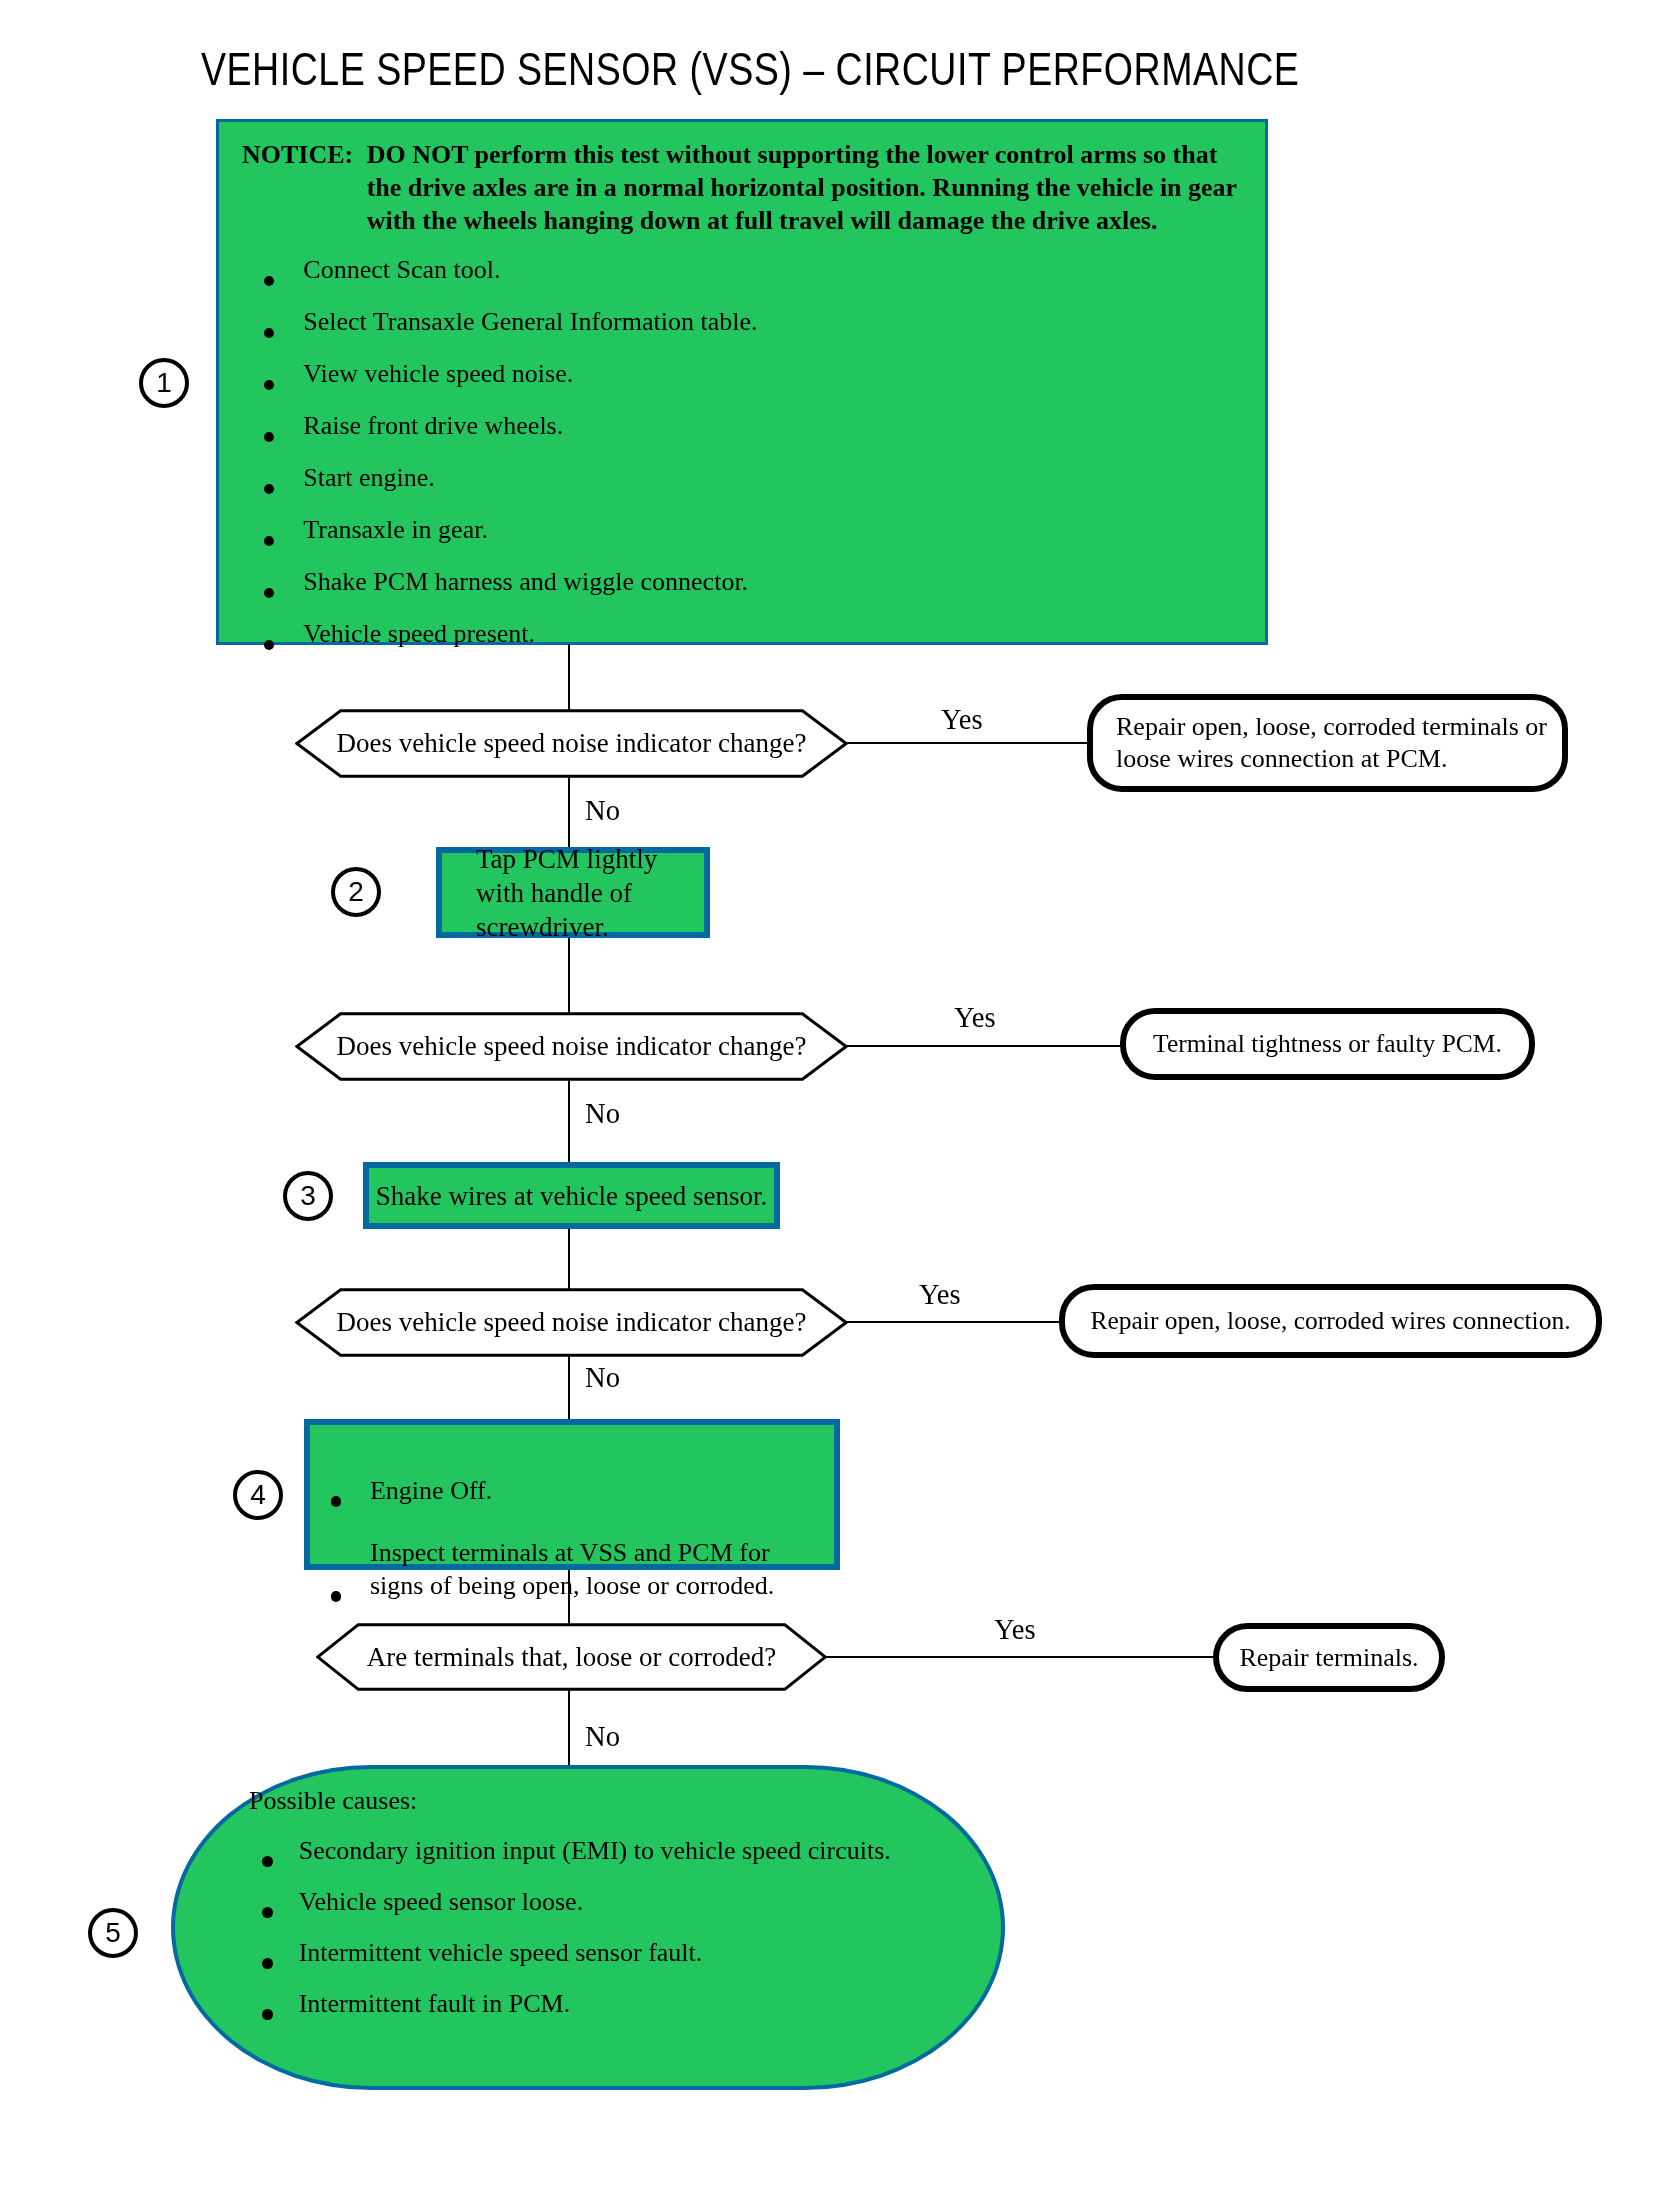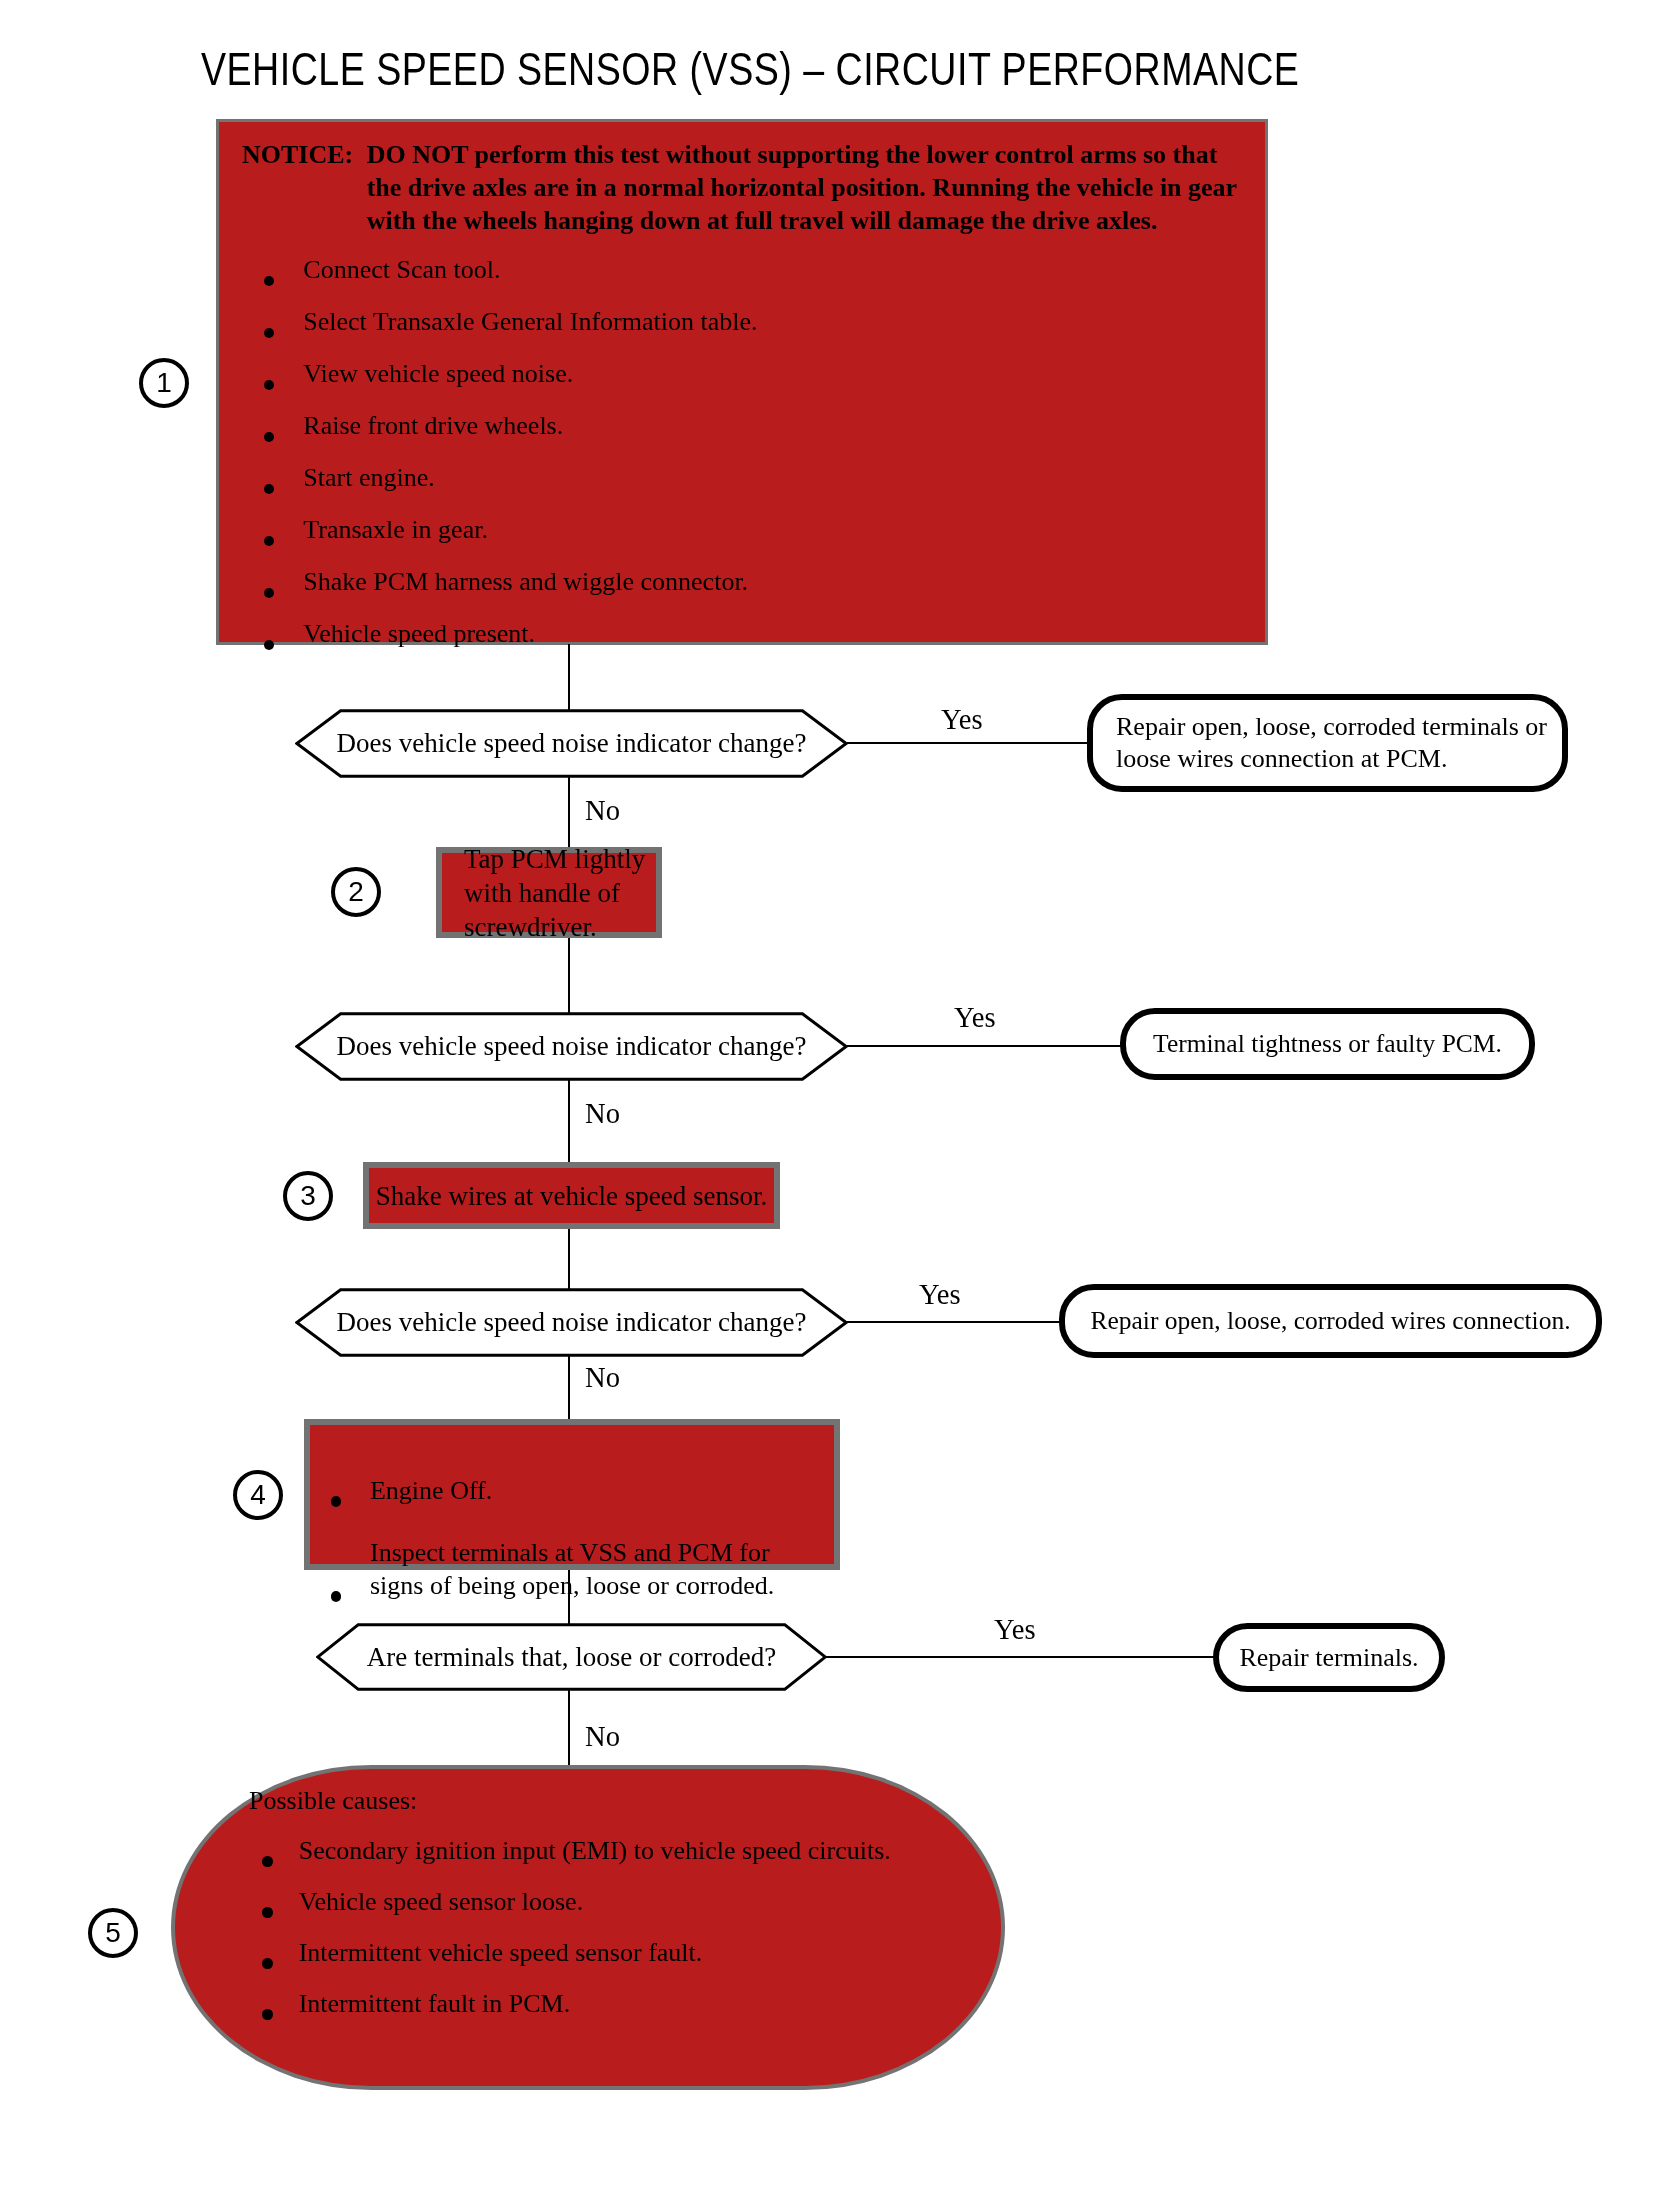--- a/index.html
+++ b/index.html
@@ -2,21 +2,21 @@
 <html style="font-size:9.7px"><head>
 <meta charset="utf-8">
 <style>
   html,body{margin:0;padding:0;background:#ffffff;}
   .page{position:relative;width:1676px;height:2205px;background:#ffffff;overflow:hidden;
         font-family:"Liberation Serif",serif;color:#000;}
   .title{position:absolute;left:201px;top:45px;margin:0;font-family:"Liberation Sans",sans-serif;
          font-weight:500;font-size:47px;line-height:1;white-space:nowrap;}
   .title-inner{display:inline-block;transform:scaleX(0.80);transform-origin:left center;letter-spacing:0.6px;}
 
-  .box{position:absolute;box-sizing:border-box;background:#b91c1c;border:6px solid #737373;}
+  .box{position:absolute;box-sizing:border-box;background:#22c55e;border:6px solid #0369a1;}
   .step1{left:216px;top:119px;width:1052px;height:526px;border-width:3.6px;padding:16px 23px;}
   .notice{display:flex;gap:13.4px;font-weight:bold;font-size:26px;line-height:33px;}
   .notice-label{white-space:nowrap;}
   .notice-text{width:894px;}
   ul.blist{list-style:none;margin:0;padding:0;}
   ul.blist li{display:flex;align-items:flex-end;gap:29px;font-size:26px;line-height:33px;}
   .dot{flex:0 0 auto;width:10.3px;height:10.3px;border-radius:50%;background:#000;margin-top:10.3px;}
   .step1 ul.blist{margin-top:16px;padding-left:22px;}
   .step1 ul.blist li{margin-bottom:19px;}
 
@@ -125,21 +125,21 @@
   <div class="lbl" style="left:941px;top:706px;">Yes</div>
   <div class="hline" style="left:847px;top:742px;width:241px;"></div>
   <div class="result r1" style="left:1087px;top:694px;width:481px;height:98px;">
     <span>Repair open, loose, corroded terminals or loose wires connection at PCM.</span>
   </div>
   <div class="lbl" style="left:585px;top:797px;">No</div>
 
   <div class="numcircle" style="left:331px;top:867px;">
     <span>2</span>
   </div>
-  <div class="box proc" style="left:436px;top:847px;width:226px;height:91px;">
+  <div class="box proc" style="left:436px;top:847px;width:274px;height:91px;padding-left:12px;">
     <span class="proc-text" style="max-width:225px;">Tap PCM lightly with handle of screwdriver.</span>
   </div>
 
   <div class="hex" style="left:295px;top:1012px;width:553px;height:69px;">
     <svg viewBox="0 0 910 114" preserveAspectRatio="none">
       <polygon points="75,3 835,3 907,57 835,111 75,111 3,57" fill="#fff" stroke="#000" stroke-width="5"></polygon>
     </svg>
     <span class="hex-text">Does vehicle speed noise indicator change?</span>
   </div>
   <div class="lbl" style="left:954px;top:1004px;">Yes</div>

